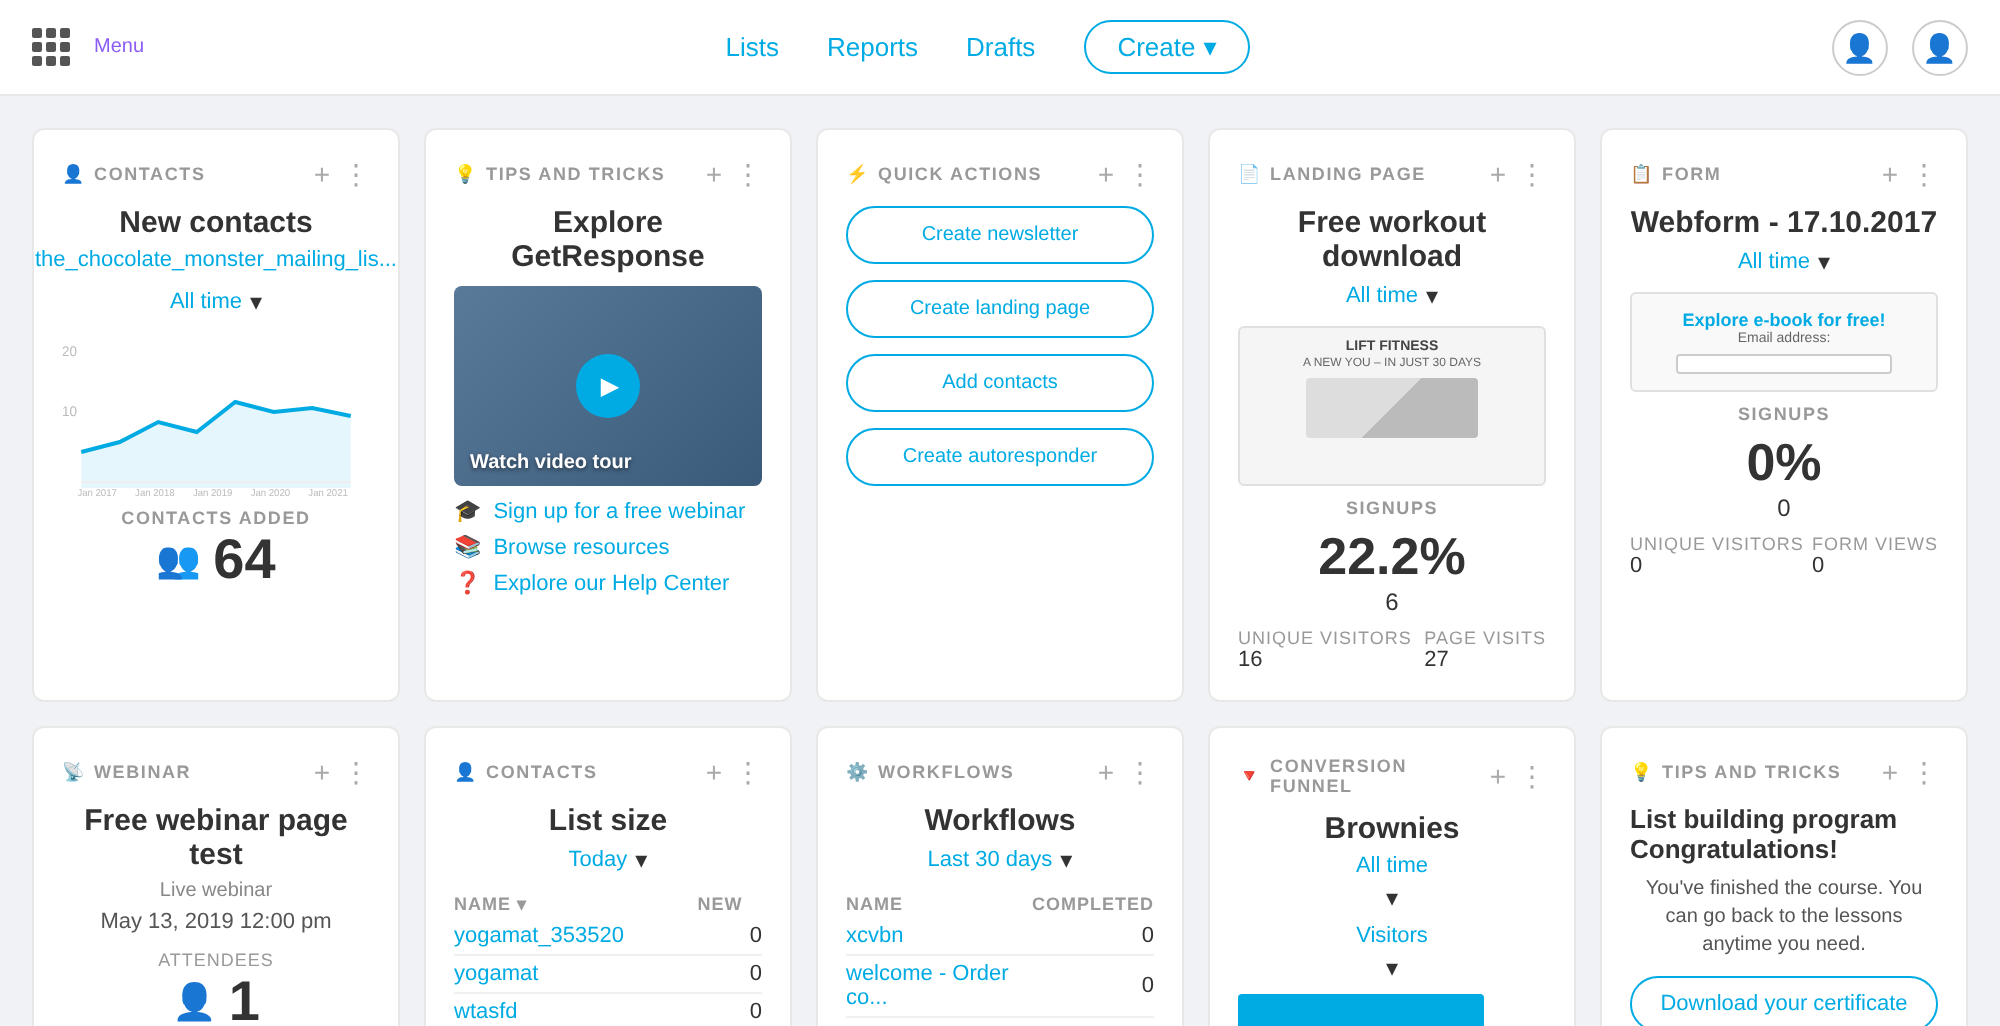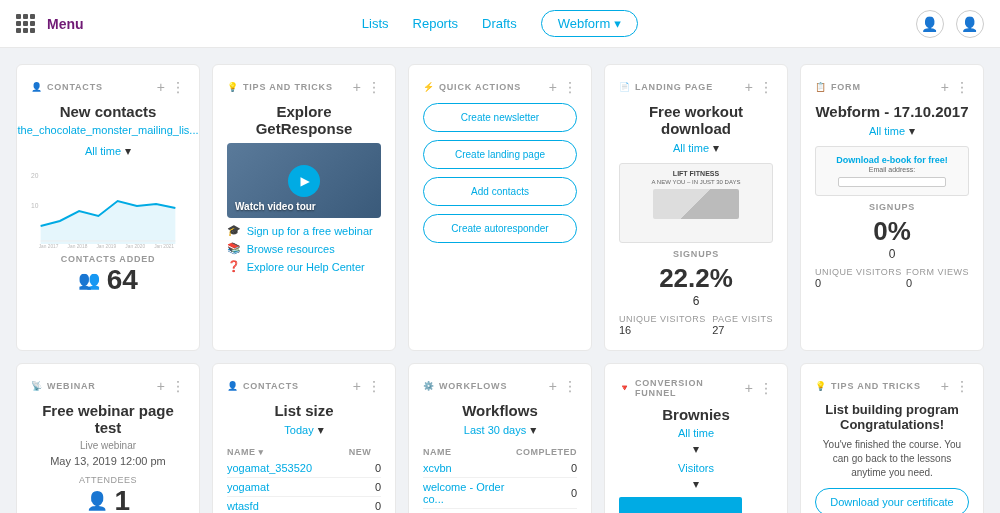--- a/index.html
+++ b/index.html
@@ -7,21 +7,21 @@
 
     
     .topnav {
       display: flex; align-items: center; justify-content: space-between;
       background: #fff; height: 48px; padding: 0 16px;
       border-bottom: 1px solid #e8e8e8; position: sticky; top: 0; z-index: 100;
     }
     .topnav-left { display: flex; align-items: center; gap: 8px; }
     .grid-icon { display: grid; grid-template-columns: repeat(3,5px); gap: 2px; margin-right: 4px; }
     .grid-icon span { width: 5px; height: 5px; background: #555; border-radius: 1px; display: block; }
-    .menu-label { font-size: 14px; font-weight: 700; color: #701a75; }
+    .menu-label { font-size: 10px; font-weight: 400; color: #8b5cf6; }
     .topnav-center { display: flex; align-items: center; gap: 24px; }
     .topnav-center a { font-size: 13px; color: #00abe4; text-decoration: none; }
     .create-btn {
       border: 1.5px solid #00abe4; color: #00abe4; background: #fff;
       border-radius: 20px; padding: 5px 16px; font-size: 13px; cursor: pointer;
       display: flex; align-items: center; gap: 4px;
     }
     .topnav-right { display: flex; gap: 12px; align-items: center; }
     .avatar-circle {
       width: 28px; height: 28px; border-radius: 50%; border: 1.5px solid #ccc;
@@ -54,21 +54,21 @@
     .filter-row { display: flex; align-items: center; justify-content: center; gap: 4px; margin-bottom: 8px; }
     .filter-label { color: #00abe4; font-size: 11px; cursor: pointer; }
     .chart-area { width: 100%; height: 80px; position: relative; margin: 6px 0; }
     .contacts-added { text-align: center; margin-top: 8px; }
     .contacts-added .label { font-size: 9px; font-weight: 700; letter-spacing: 0.8px; text-transform: uppercase; color: #999; }
     .contacts-added .value { display: flex; align-items: center; justify-content: center; gap: 6px; font-size: 28px; font-weight: 700; color: #333; }
     .user-icon { font-size: 18px; color: #aaa; }
 
     
     .video-thumb {
-      width: 100%; height: 75px; background: #c8d8e8;
+      width: 100%; height: 100px; background: #c8d8e8;
       border-radius: 4px; position: relative; display: flex;
       align-items: center; justify-content: center; margin: 6px 0;
       overflow: hidden;
     }
     .video-thumb .play-btn {
       width: 32px; height: 32px; background: #00abe4; border-radius: 50%;
       display: flex; align-items: center; justify-content: center; z-index: 2;
     }
     .video-thumb .play-btn::after { content: '▶'; color: #fff; font-size: 12px; margin-left: 2px; }
     .video-label {
@@ -133,21 +133,21 @@
     .wf-table td:last-child { text-align: right; }
     .wf-link { color: #00abe4; text-decoration: none; margin-top: 48px; }
 
     
     .cf-filters { display: flex; flex-direction: column; align-items: center; gap: 3px; margin-bottom: 6px; }
     .cf-filter { color: #00abe4; font-size: 11px; cursor: pointer; }
     .cf-bar-container { display: flex; flex-direction: column; gap: 4px; margin-top: 4px; }
     .cf-bar { height: 18px; background: #00abe4; border-radius: 2px; }
 
     
-    .tips-title { font-size: 13px; font-weight: 700; text-align: center; }
+    .tips-title { font-size: 13px; font-weight: 700; }
     .tips-sub { font-size: 10px; text-align: center; color: #555; margin: 6px 0 8px; line-height: 1.4; }
     .cert-btn {
       width: 100%; border: 1.5px solid #00abe4; background: #fff;
       color: #00abe4; border-radius: 20px; padding: 7px 10px; font-size: 11px;
       text-align: center; cursor: pointer; margin-bottom: 8px;
     }
 
     
     svg { overflow: visible; }
   </style>
@@ -167,21 +167,21 @@
         <span></span>
         <span></span>
     </div>
     <span class="menu-label">Menu</span>
   </div>
   <div class="topnav-center">
     <a href="#">Lists</a>
     <a href="#">Reports</a>
     <a href="#">Drafts</a>
     <button class="create-btn">
-      <span>Webform</span>
+      <span>Create</span>
       <span>▾</span>
     </button>
   </div>
   <div class="topnav-right">
     <div class="avatar-circle">👤</div>
     <div class="avatar-circle">👤</div>
   </div>
 </nav>
 
 <div class="dashboard">
@@ -326,21 +326,21 @@
           <button class="card-icon-btn">+</button>
           <button class="card-icon-btn">⋮</button>
         </div>
       </div>
       <div class="card-title">Webform - 17.10.2017</div>
       <div class="filter-row">
         <span class="filter-label">All time</span>
         <span>▾</span>
       </div>
       <div class="wf-preview">
-        <div class="wf-preview-title">Download e-book for free!</div>
+        <div class="wf-preview-title">Explore e-book for free!</div>
         <div class="wf-preview-sub">Email address:</div>
         <div class="wf-input"></div>
       </div>
       <div class="signups-label">SIGNUPS</div>
       <div class="stat-big">0%</div>
       <div class="stat-count">0</div>
       <div class="stat-row">
         <div>
           <div class="stat-item">UNIQUE VISITORS</div>
           <div class="stat-item-val">0</div>

